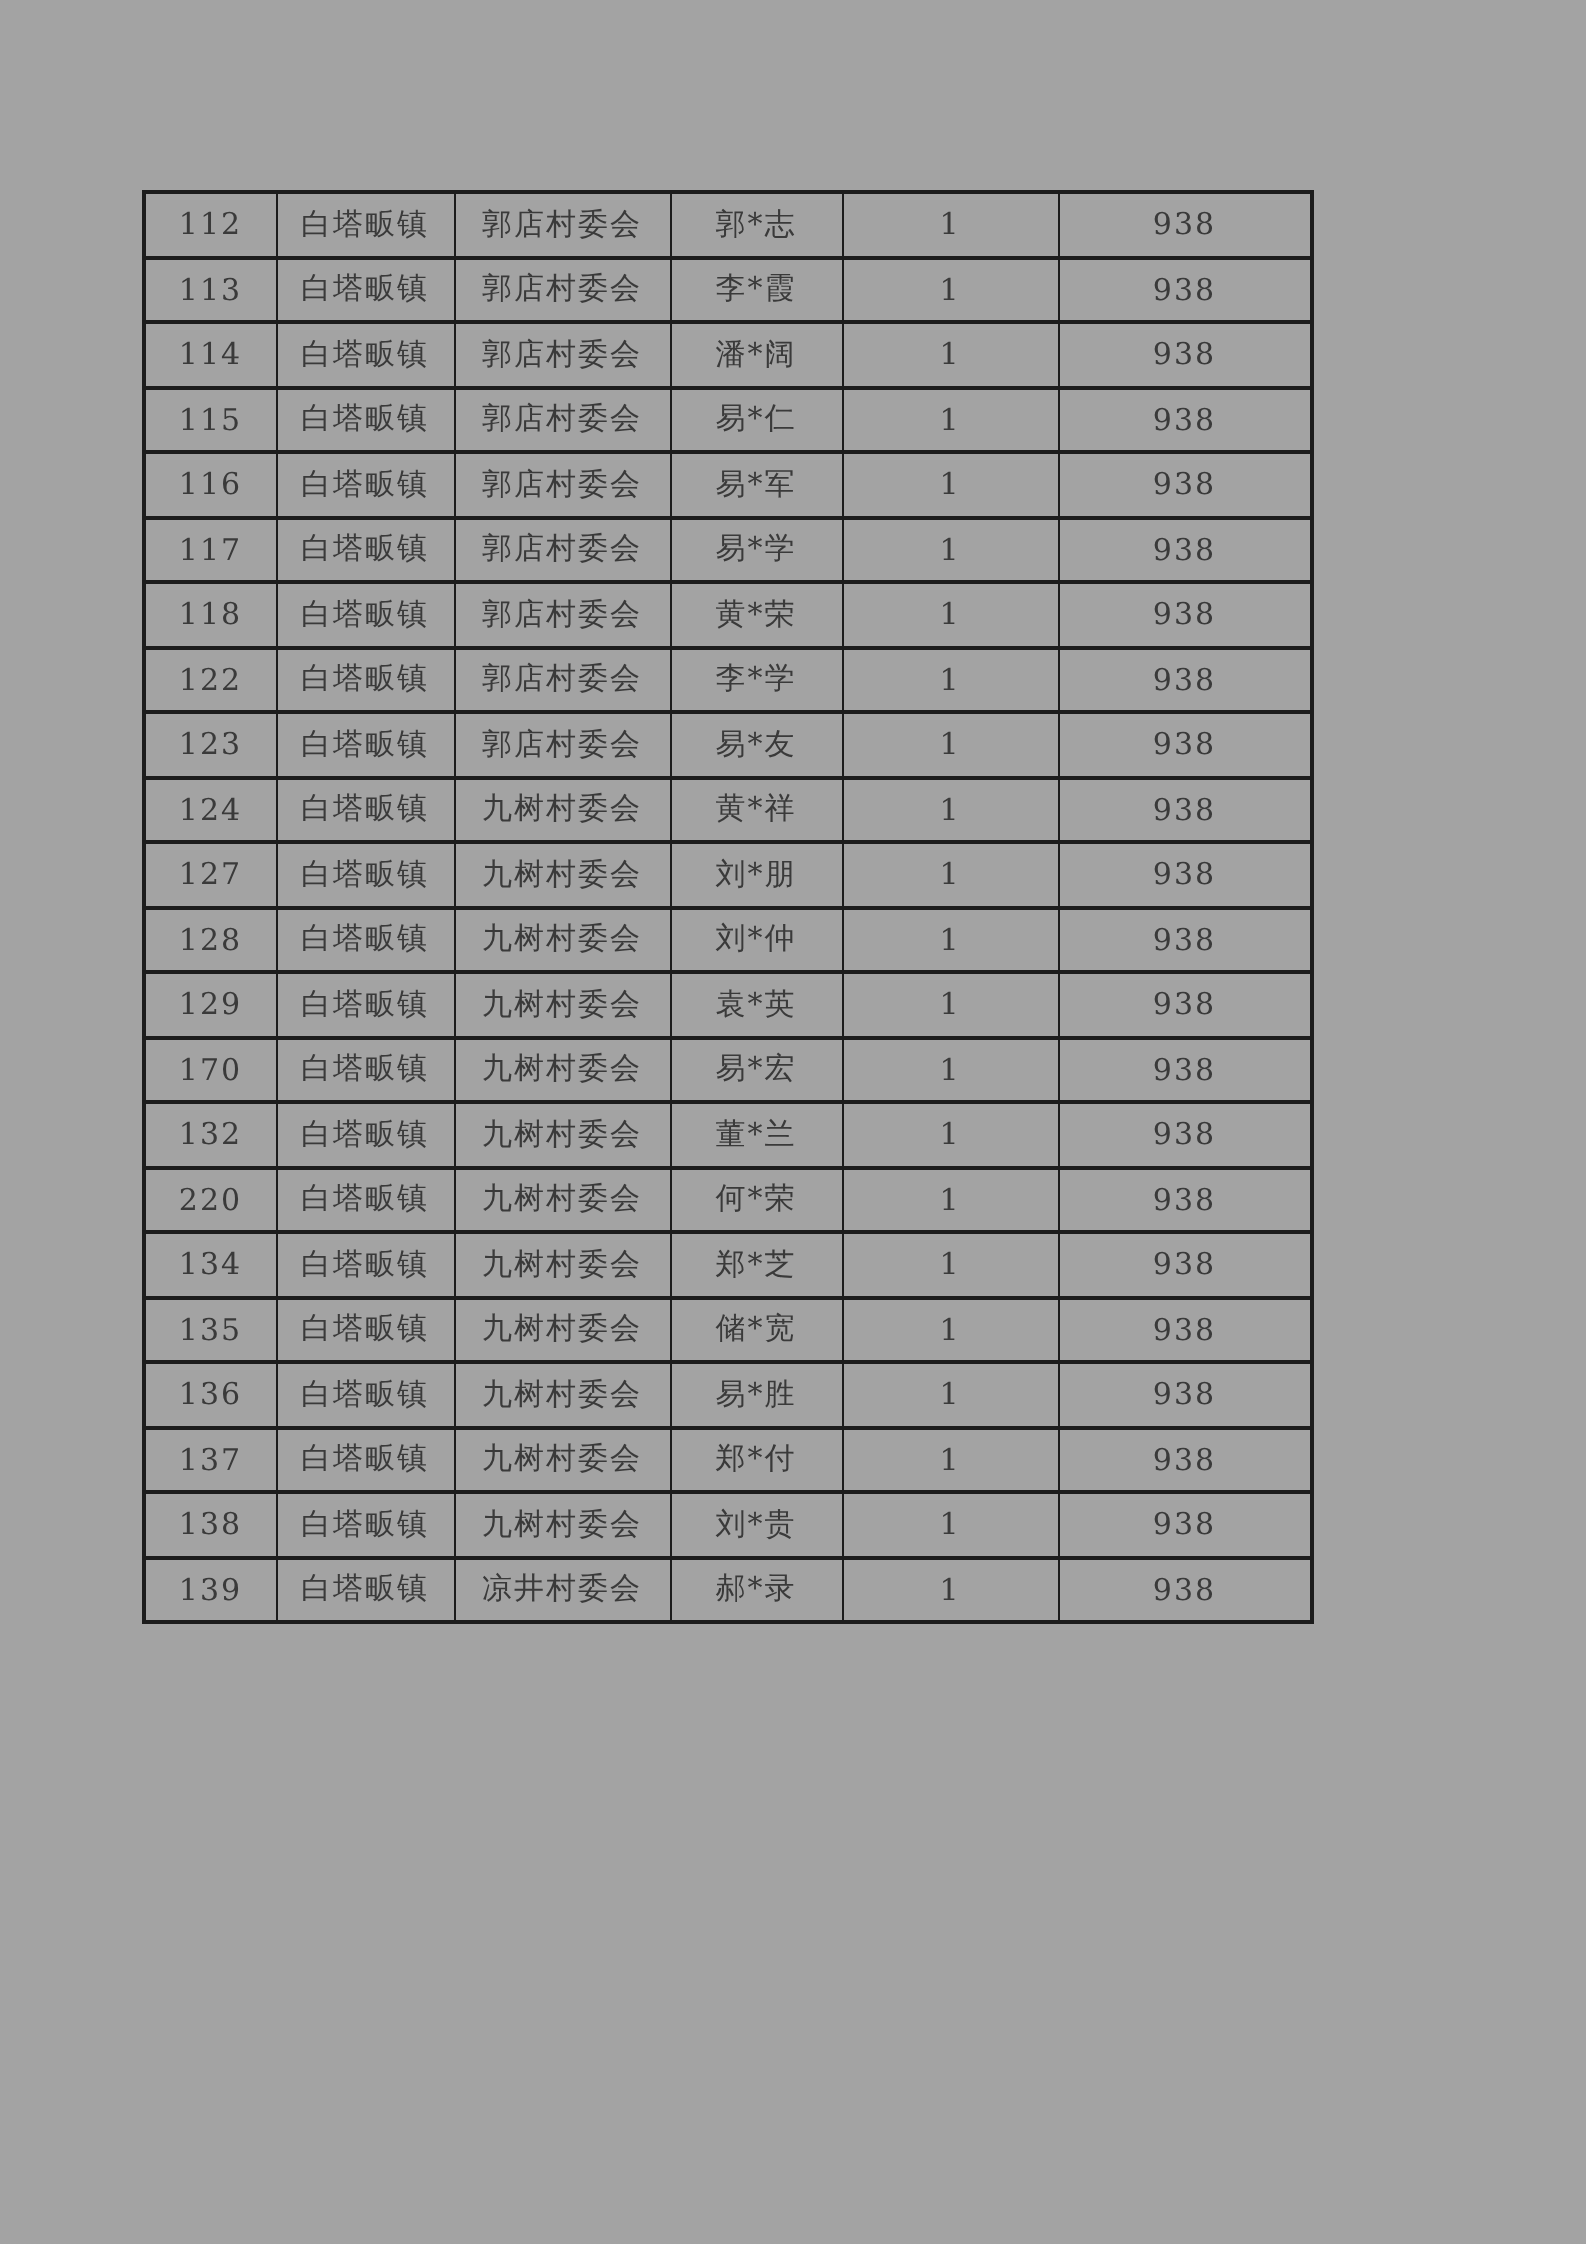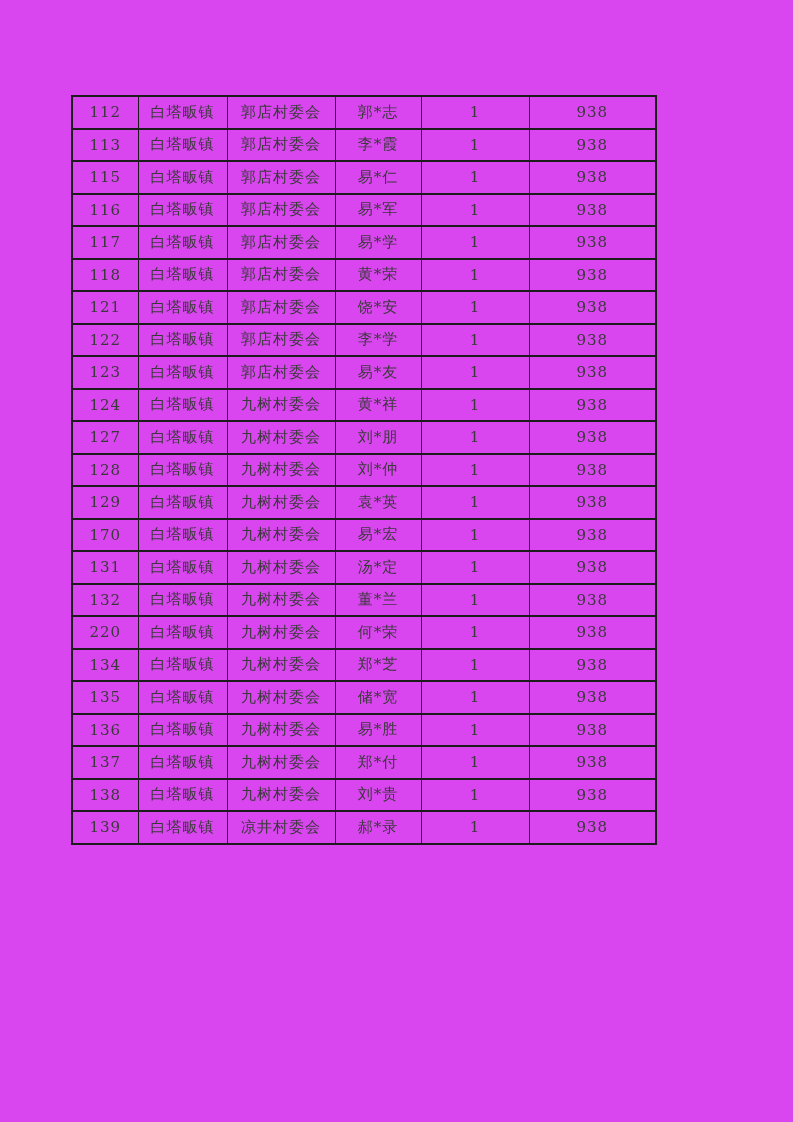--- a/index.html
+++ b/index.html
@@ -8,21 +8,21 @@
     width: 793px;
     height: 1122px;
     background: #ffffff;
     overflow: hidden;
     font-family: "DejaVu Serif", "Liberation Serif", serif;
   }
   .page {
     position: relative;
     width: 793px;
     height: 1122px;
-    background: #d946ef;
+    background: #a3a3a3;
   }
   .roster-table {
     position: absolute;
     left: 71px;
     top: 95px;
     border-collapse: collapse;
     table-layout: fixed;
     width: 584px;
     border: 2px solid #1c1c1c;
   }
@@ -72,20 +72,28 @@
 
   <tr>
     <td>113</td>
     <td>白塔畈镇</td>
     <td>郭店村委会</td>
     <td>李*霞</td>
     <td>1</td>
     <td>938</td>
   </tr>
 
+  <tr>
+    <td>114</td>
+    <td>白塔畈镇</td>
+    <td>郭店村委会</td>
+    <td>潘*阔</td>
+    <td>1</td>
+    <td>938</td>
+  </tr>
 
   <tr>
     <td>115</td>
     <td>白塔畈镇</td>
     <td>郭店村委会</td>
     <td>易*仁</td>
     <td>1</td>
     <td>938</td>
   </tr>
 
@@ -111,28 +119,20 @@
     <td>118</td>
     <td>白塔畈镇</td>
     <td>郭店村委会</td>
     <td>黄*荣</td>
     <td>1</td>
     <td>938</td>
   </tr>
 
 
 
-  <tr>
-    <td>121</td>
-    <td>白塔畈镇</td>
-    <td>郭店村委会</td>
-    <td>饶*安</td>
-    <td>1</td>
-    <td>938</td>
-  </tr>
 
   <tr>
     <td>122</td>
     <td>白塔畈镇</td>
     <td>郭店村委会</td>
     <td>李*学</td>
     <td>1</td>
     <td>938</td>
   </tr>
 
@@ -185,28 +185,20 @@
 
   <tr>
     <td>170</td>
     <td>白塔畈镇</td>
     <td>九树村委会</td>
     <td>易*宏</td>
     <td>1</td>
     <td>938</td>
   </tr>
 
-  <tr>
-    <td>131</td>
-    <td>白塔畈镇</td>
-    <td>九树村委会</td>
-    <td>汤*定</td>
-    <td>1</td>
-    <td>938</td>
-  </tr>
 
   <tr>
     <td>132</td>
     <td>白塔畈镇</td>
     <td>九树村委会</td>
     <td>董*兰</td>
     <td>1</td>
     <td>938</td>
   </tr>
 

